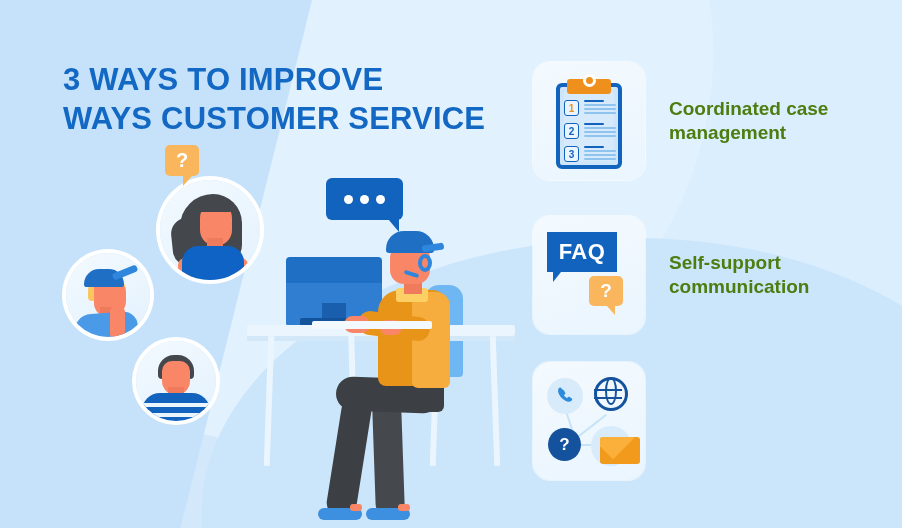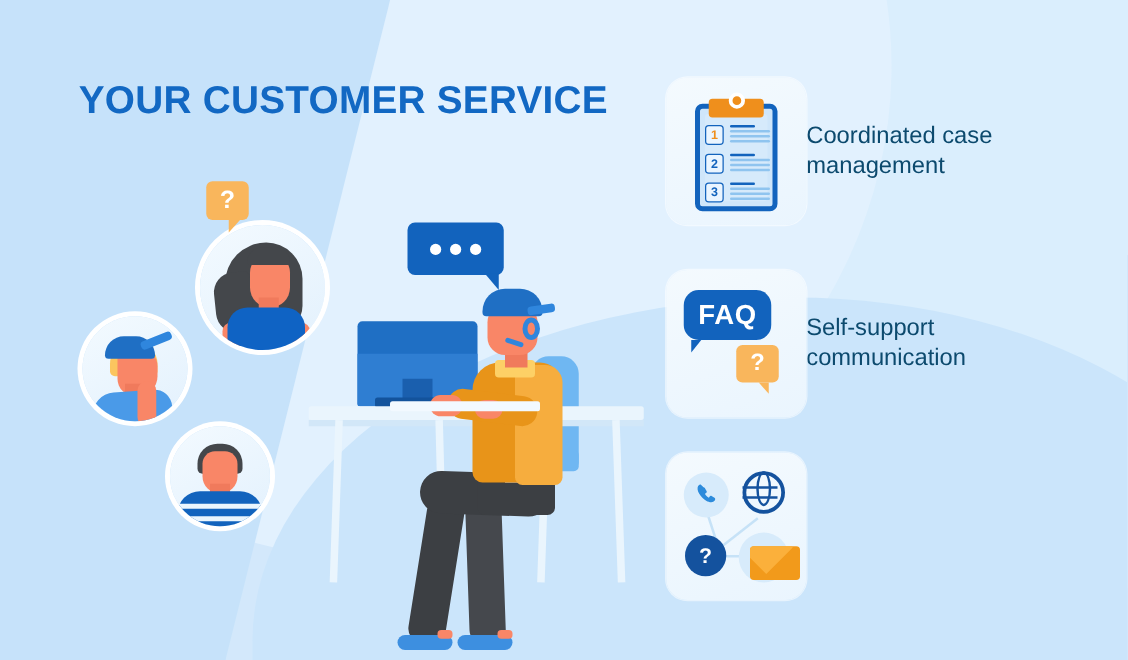--- a/index.html
+++ b/index.html
@@ -44,21 +44,21 @@
 
   
   .feature{position:absolute;display:flex;align-items:center;}
   .feat-card{
     width:112px;height:118px;border-radius:17px;
     background:linear-gradient(160deg,#f4fafe 0%,#eaf5fe 100%);
     box-shadow:0 0 0 1px rgba(255,255,255,.55);
     position:relative;flex:none;
   }
   .feat-label{
-    color:#0c4a6e;font-weight:normal;
+    margin-left:24px;color:#4d7c0f;font-weight:bold;
     font-size:19px;line-height:24px;white-space:pre-line;
   }
   #feature-0{left:533px;top:62px;}
   #feature-1{left:533px;top:216px;}
   #feature-2{left:533px;top:362px;}
 
   
   .clip-wrap{position:absolute;left:23px;top:12px;width:66px;height:95px;}
   .clip-board{
     position:absolute;left:0;top:9px;width:66px;height:86px;
@@ -80,21 +80,21 @@
     box-sizing:border-box;flex:none;
   }
   .clip-num.accent{color:#ef8f1c;}
   .clip-lines{margin-left:5px;flex:1;}
   .clip-lines i{display:block;height:2px;background:#8fc4ef;margin-bottom:2px;border-radius:1px;}
   .clip-lines i.bold{background:#1263bd;width:62%;height:2.5px;}
 
   
   .faq-wrap{position:absolute;left:14px;top:16px;width:86px;height:86px;}
   .faq-bubble{
-    position:absolute;left:0;top:0;width:70px;height:40px;background:#1263bd;border-radius:12px;
+    position:absolute;left:0;top:0;width:70px;height:40px;background:#1263bd;border-radius:0;
     color:#fff;font-weight:bold;font-size:22px;letter-spacing:.5px;
     display:flex;align-items:center;justify-content:center;
   }
   .faq-tail{
     position:absolute;left:6px;top:40px;width:0;height:0;
     border-left:8px solid #1263bd;border-bottom:10px solid transparent;
   }
   .q-bubble{
     position:absolute;left:42px;top:44px;width:34px;height:30px;background:#f9b65c;border-radius:5px;
     color:#fff;font-weight:bold;font-size:19px;display:flex;align-items:center;justify-content:center;
@@ -258,21 +258,22 @@
 <div id="stage">
 
   <div class="bg-base"></div>
   <div class="bg-wave-right"></div>
   <div class="bg-wave-top"></div>
   <div class="bg-diag"></div>
   <div class="bg-soft-arc"></div>
   <div class="bg-blob-lowright"></div>
 
   <div class="title">
-    <span class="l2">YOUR CUSTOMER SERVICE</span>
+    <span class="l1">3 WAYS TO IMPROVE</span>
+    <span class="l2">WAYS CUSTOMER SERVICE</span>
   </div>
 
   <div class="speech">
     <span></span>
     <span></span>
     <span></span>
   </div>
   <div class="speech-tail"></div>
 
   <div class="chair"></div>

